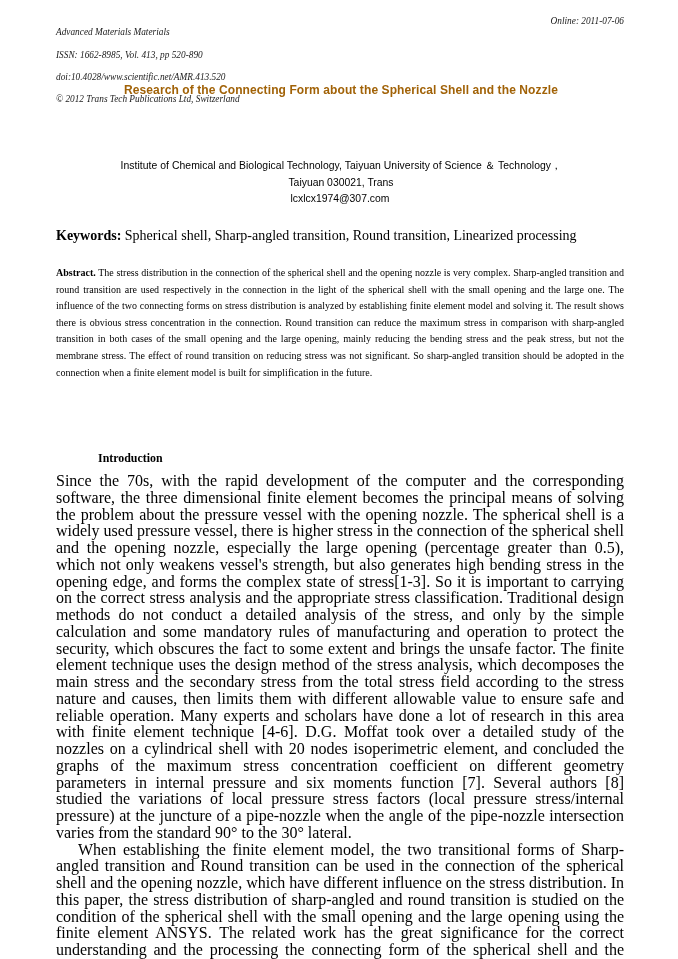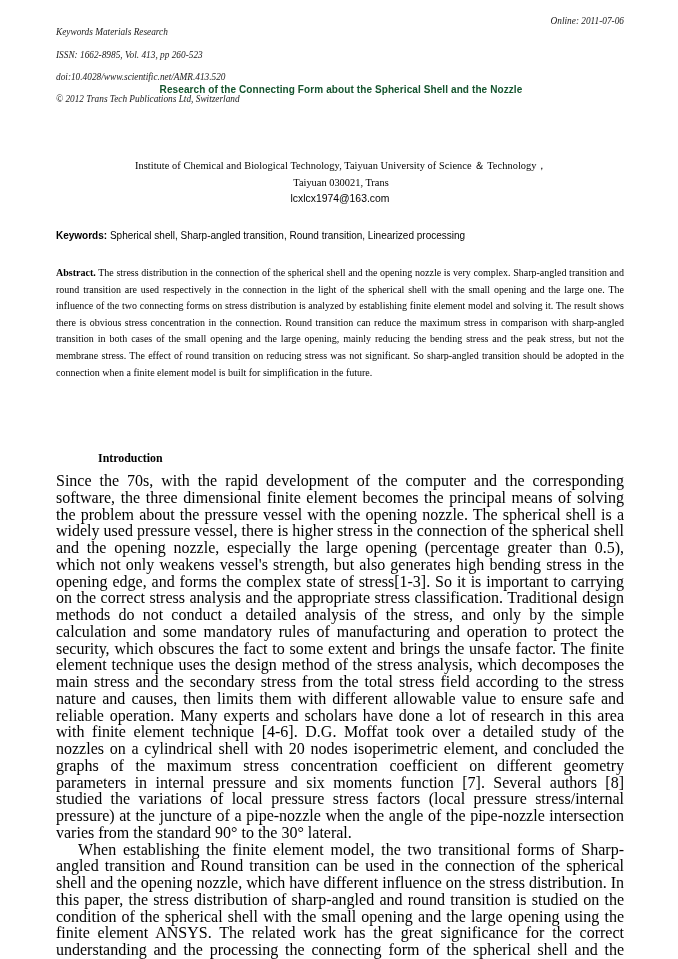--- a/index.html
+++ b/index.html
@@ -54,45 +54,45 @@
 
   
   .title {
     position: absolute;
     top: 80px;
     left: 70px;
     right: 66px;
     text-align: center;
     font-family: "Liberation Sans", "DejaVu Sans", sans-serif;
     font-weight: bold;
-    font-size: 10px;
+    font-size: 12px;
     line-height: 20px;
     letter-spacing: 0.1px;
-    color: #14532d;
+    color: #a16207;
   }
 
   .author {
     position: absolute;
     top: 132px;
     left: 56px;
     right: 54px;
     text-align: center;
     font-family: "Liberation Sans", "DejaVu Sans", sans-serif;
     font-size: 12.6px;
     line-height: 16px;
     color: #000;
   }
 
   .affiliation {
     position: absolute;
     top: 158px;
     left: 56px;
     right: 52px;
     text-align: center;
-    font-family: Liberation Serif, serif;
+    font-family: Liberation Sans, sans-serif;
     font-size: 10.4px;
     line-height: 16.5px;
     color: #000;
   }
   .affiliation .aff-line1 { letter-spacing: 0.05px; }
 
   .email {
     position: absolute;
     top: 192px;
     left: 56px;
@@ -103,22 +103,22 @@
     line-height: 14px;
     color: #000;
   }
 
   
   .keywords {
     position: absolute;
     top: 229px;
     left: 56px;
     right: 54px;
-    font-family: Liberation Sans, sans-serif;
-    font-size: 10px;
+    font-family: Liberation Serif, serif;
+    font-size: 14px;
     line-height: 14px;
     color: #000;
   }
   .keywords .kw-label {
     font-weight: bold;
   }
 
   
   .abstract {
     position: absolute;
@@ -169,37 +169,37 @@
     text-indent: 22px;
   }
 </style>
 </head>
 <body>
 
 <div class="page">
 
   <div class="masthead">
     <div class="masthead-left">
-      <div>Keywords Materials Research</div>
-      <div>ISSN: 1662-8985, Vol. 413, pp 260-523</div>
+      <div>Advanced Materials Materials</div>
+      <div>ISSN: 1662-8985, Vol. 413, pp 520-890</div>
       <div>doi:10.4028/www.scientific.net/AMR.413.520</div>
       <div>© 2012 Trans Tech Publications Ltd, Switzerland</div>
     </div>
     <div class="masthead-right">Online: 2011-07-06</div>
   </div>
 
   <div class="title">Research of the Connecting Form about the Spherical Shell and the Nozzle</div>
 
 
   <div class="affiliation">
     <div class="aff-line1">Institute of Chemical and Biological Technology, Taiyuan University of Science ＆ Technology，</div>
     <div>Taiyuan  030021, Trans</div>
   </div>
 
-  <div class="email">lcxlcx1974@163.com</div>
+  <div class="email">lcxlcx1974@307.com</div>
 
   <div class="keywords">
     <span class="kw-label">Keywords:</span><span> </span><span>Spherical shell, Sharp-angled transition, Round transition, Linearized processing</span>
   </div>
 
   <div class="abstract">
     <span class="ab-label">Abstract.</span><span> The stress distribution in the connection of the spherical shell and the opening nozzle is very complex. Sharp-angled transition and round transition are used respectively in the connection in the light of the spherical shell with the small opening and the large one. The influence of the two connecting forms on stress distribution is analyzed by establishing finite element model and solving it. The result shows there is obvious stress concentration in the connection. Round transition can reduce the maximum stress in comparison with sharp-angled transition in both cases of the small opening and the large opening, mainly reducing the bending stress and the peak stress, but not the membrane stress. The effect of round transition on reducing stress was not significant. So sharp-angled transition  should be adopted in the connection when a finite element model is built for simplification  in the future.</span>
   </div>
 
   <div class="section-heading">Introduction</div>

